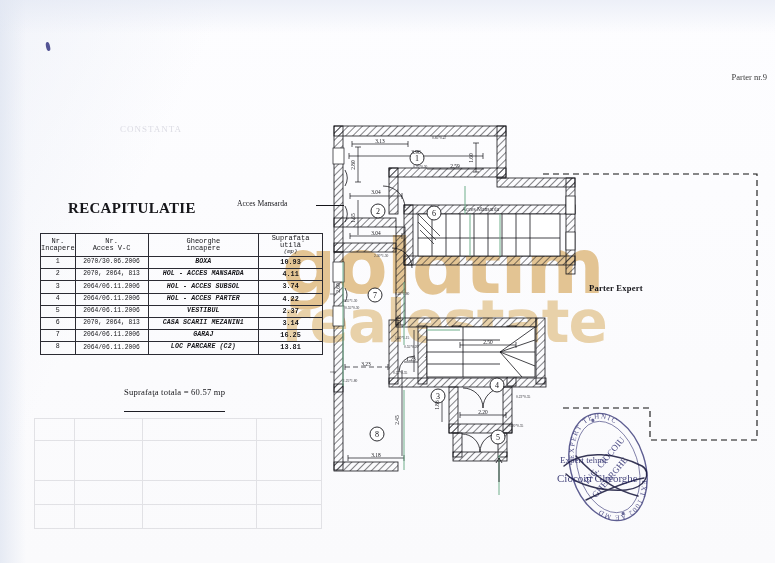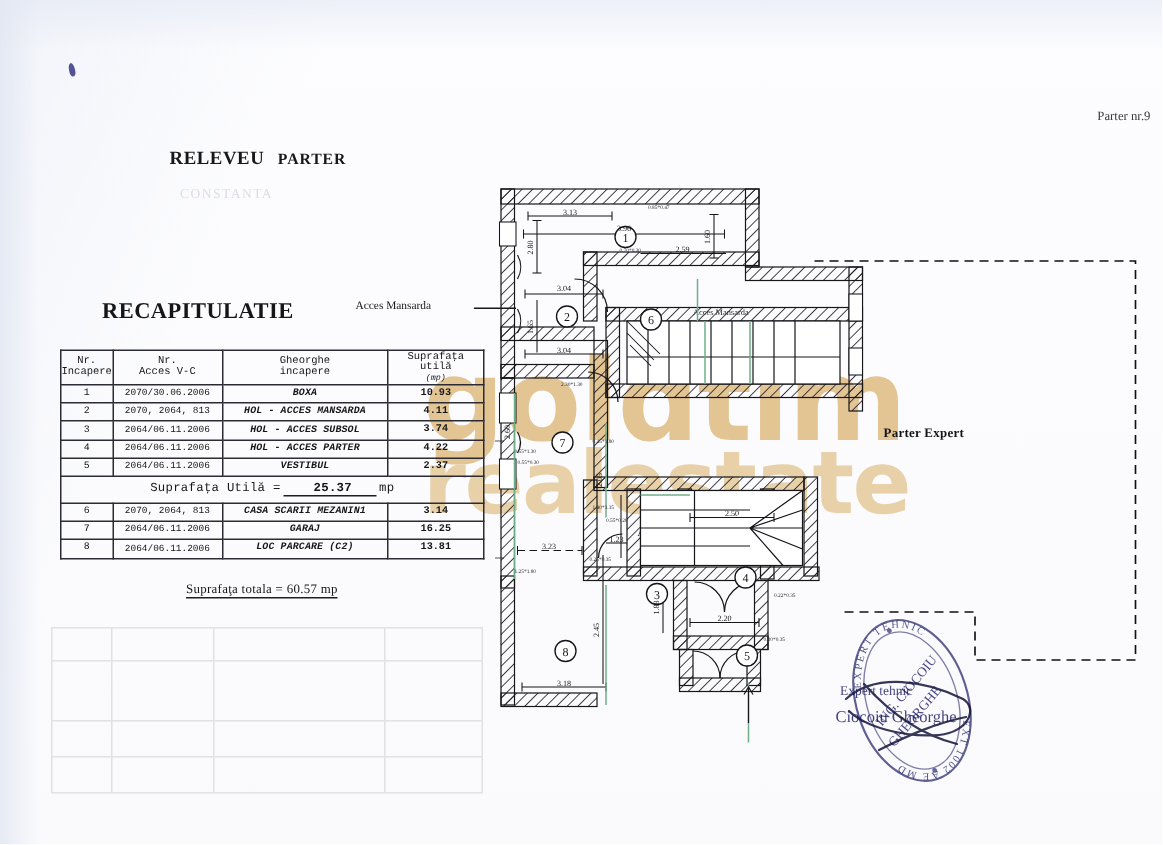--- a/index.html
+++ b/index.html
@@ -113,21 +113,21 @@
     font-size:8.2px;font-weight:normal;letter-spacing:.2px;
     white-space:nowrap;
   }
   .subtotal-inner .num{
     font-weight:bold;border-bottom:1px solid #1d1d24;
     padding:0 16px 0 20px;margin:0 2px;
   }
   .total{
     position:absolute;left:124px;top:387px;
     font-size:8.6px;color:#16161a;letter-spacing:.2px;
-    border-bottom:1.4px solid #1d1d24;padding-bottom:1px;
+    border-bottom:1.4px solid #1d1d24;padding-bottom:14px;
     white-space:nowrap;
   }
 
   
   .ghost-tbl{
     position:absolute;left:34px;top:418px;width:288px;height:110px;
     opacity:.17;
   }
   .ghost-tbl .g{position:absolute;background:#6d6d7a;}
 
@@ -189,23 +189,20 @@
   <div class="scan-edge-l"></div>
   <div class="scan-edge-t"></div>
 
   <div class="inkmark"></div>
 
   <div class="wm wm-1">goldtim</div>
   <div class="wm wm-2">realestate</div>
 
   <div class="anexa">Parter nr.9</div>
 
-  <div class="title">
-    <span>RELEVEU</span><span class="sub">PARTER</span>
-  </div>
   <div class="title-ghost">CONSTANTA</div>
 
   <div class="recap">RECAPITULATIE</div>
 
   <table class="tbl">
     <thead>
       <tr>
         <th class="c-nr">
           <span class="u">Nr.</span>
           <span class="u">Incapere</span>
@@ -249,25 +246,20 @@
         <td class="den">HOL - ACCES PARTER</td>
         <td class="val">4.22</td>
       </tr>
       <tr class="row">
         <td class="idx">5</td>
         <td class="ctr">2064/06.11.2006</td>
         <td class="den">VESTIBUL</td>
         <td class="val">2.37</td>
       </tr>
 
-      <tr class="subtotal">
-        <td colspan="4">
-          <span class="subtotal-inner"><span>Suprafaţa Utilă =</span><span class="num">25.37</span><span>mp</span></span>
-        </td>
-      </tr>
 
       <tr class="row">
         <td class="idx">6</td>
         <td class="ctr">2070, 2064, 813</td>
         <td class="den">CASA SCARII MEZANIN1</td>
         <td class="val">3.14</td>
       </tr>
       <tr class="row">
         <td class="idx">7</td>
         <td class="ctr">2064/06.11.2006</td>

